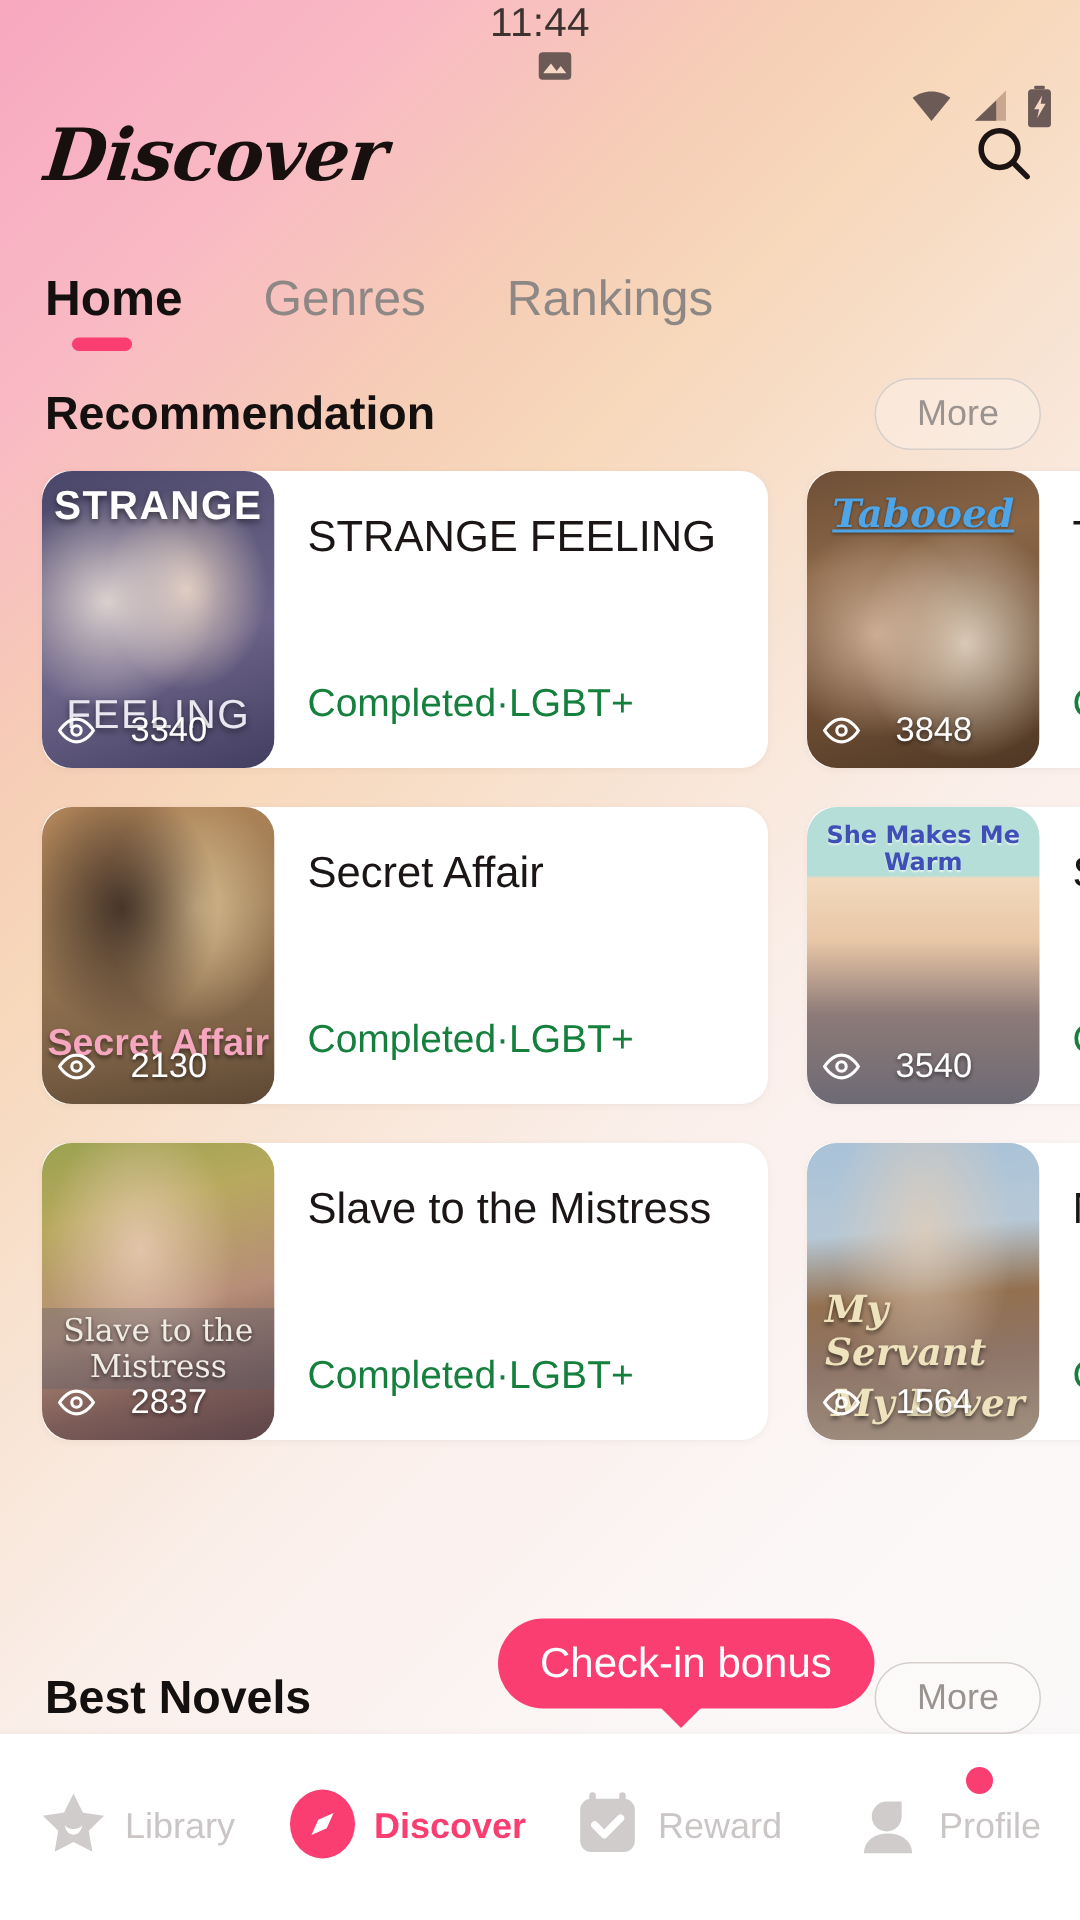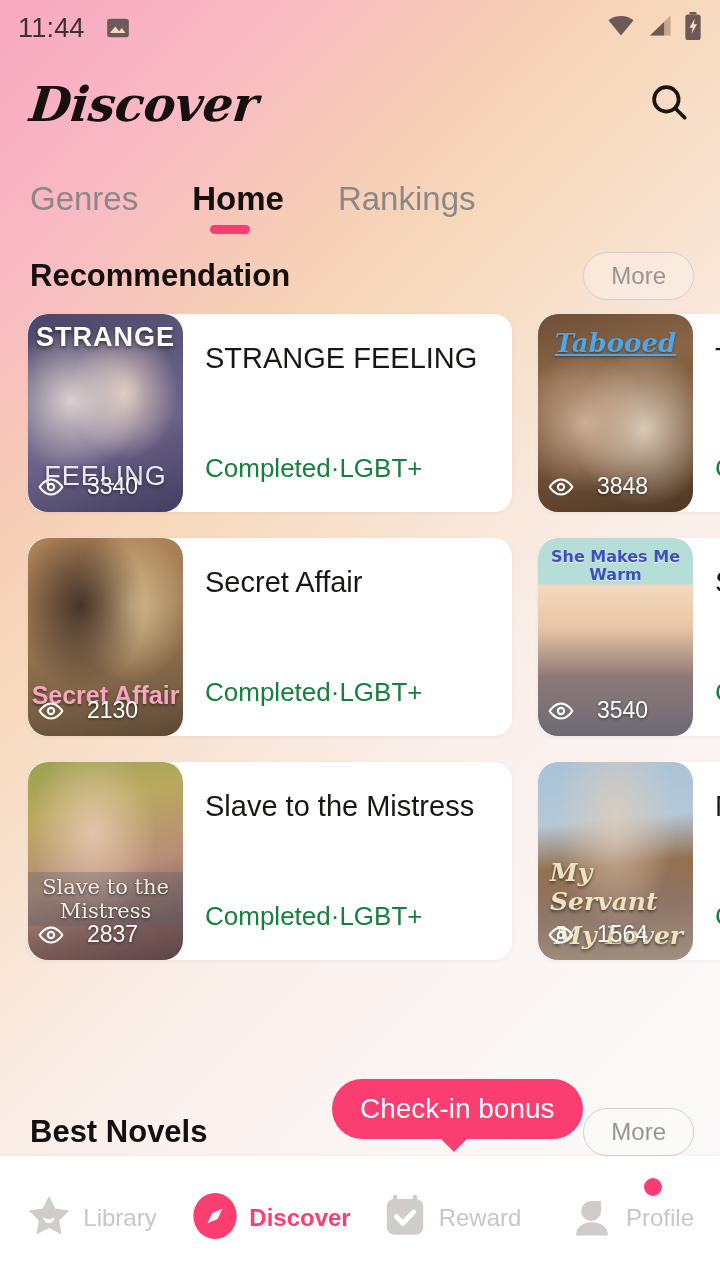--- a/index.html
+++ b/index.html
@@ -20,21 +20,21 @@
         #fbf2f0 68%,
         #fbf7f6 78%,
         #faf9f9 100%);
   }
 
   
   .statusbar {
     height: 56px;
     display: flex; align-items: center;
     padding: 0 18px;
-    position: relative; z-index: 5;
+    position: relative; z-index: 5; flex-direction: column;
   }
   .status-time {
     font-size: 27px; color: #3c3230; letter-spacing: .2px;
   }
   .status-left-icons { display:flex; align-items:center; margin-left: 20px; }
   .status-right { margin-left:auto; display:flex; align-items:center; gap: 11px; }
 
   
   .header {
     height: 96px;
@@ -273,26 +273,26 @@
   <div class="brand">Discover</div>
   <div class="search-btn">
     <svg width="42" height="42" viewBox="0 0 24 24" fill="none" stroke="#1b1413" stroke-width="2.1" stroke-linecap="round">
       <circle cx="10.5" cy="10.5" r="7"></circle>
         <line x1="15.7" y1="15.7" x2="21" y2="21"></line>
     </svg>
   </div>
 </div>
 
 <div class="tabs">
-  <div class="tab">
-    <span>Genres</span>
-  </div>
   <div class="tab active">
     <span>Home</span>
     <span class="underline"></span>
+  </div>
+  <div class="tab">
+    <span>Genres</span>
   </div>
   <div class="tab">
     <span>Rankings</span>
   </div>
 </div>
 
 <div class="section-head">
   <div class="section-title">Recommendation</div>
   <div class="more-btn">More</div>
 </div>

